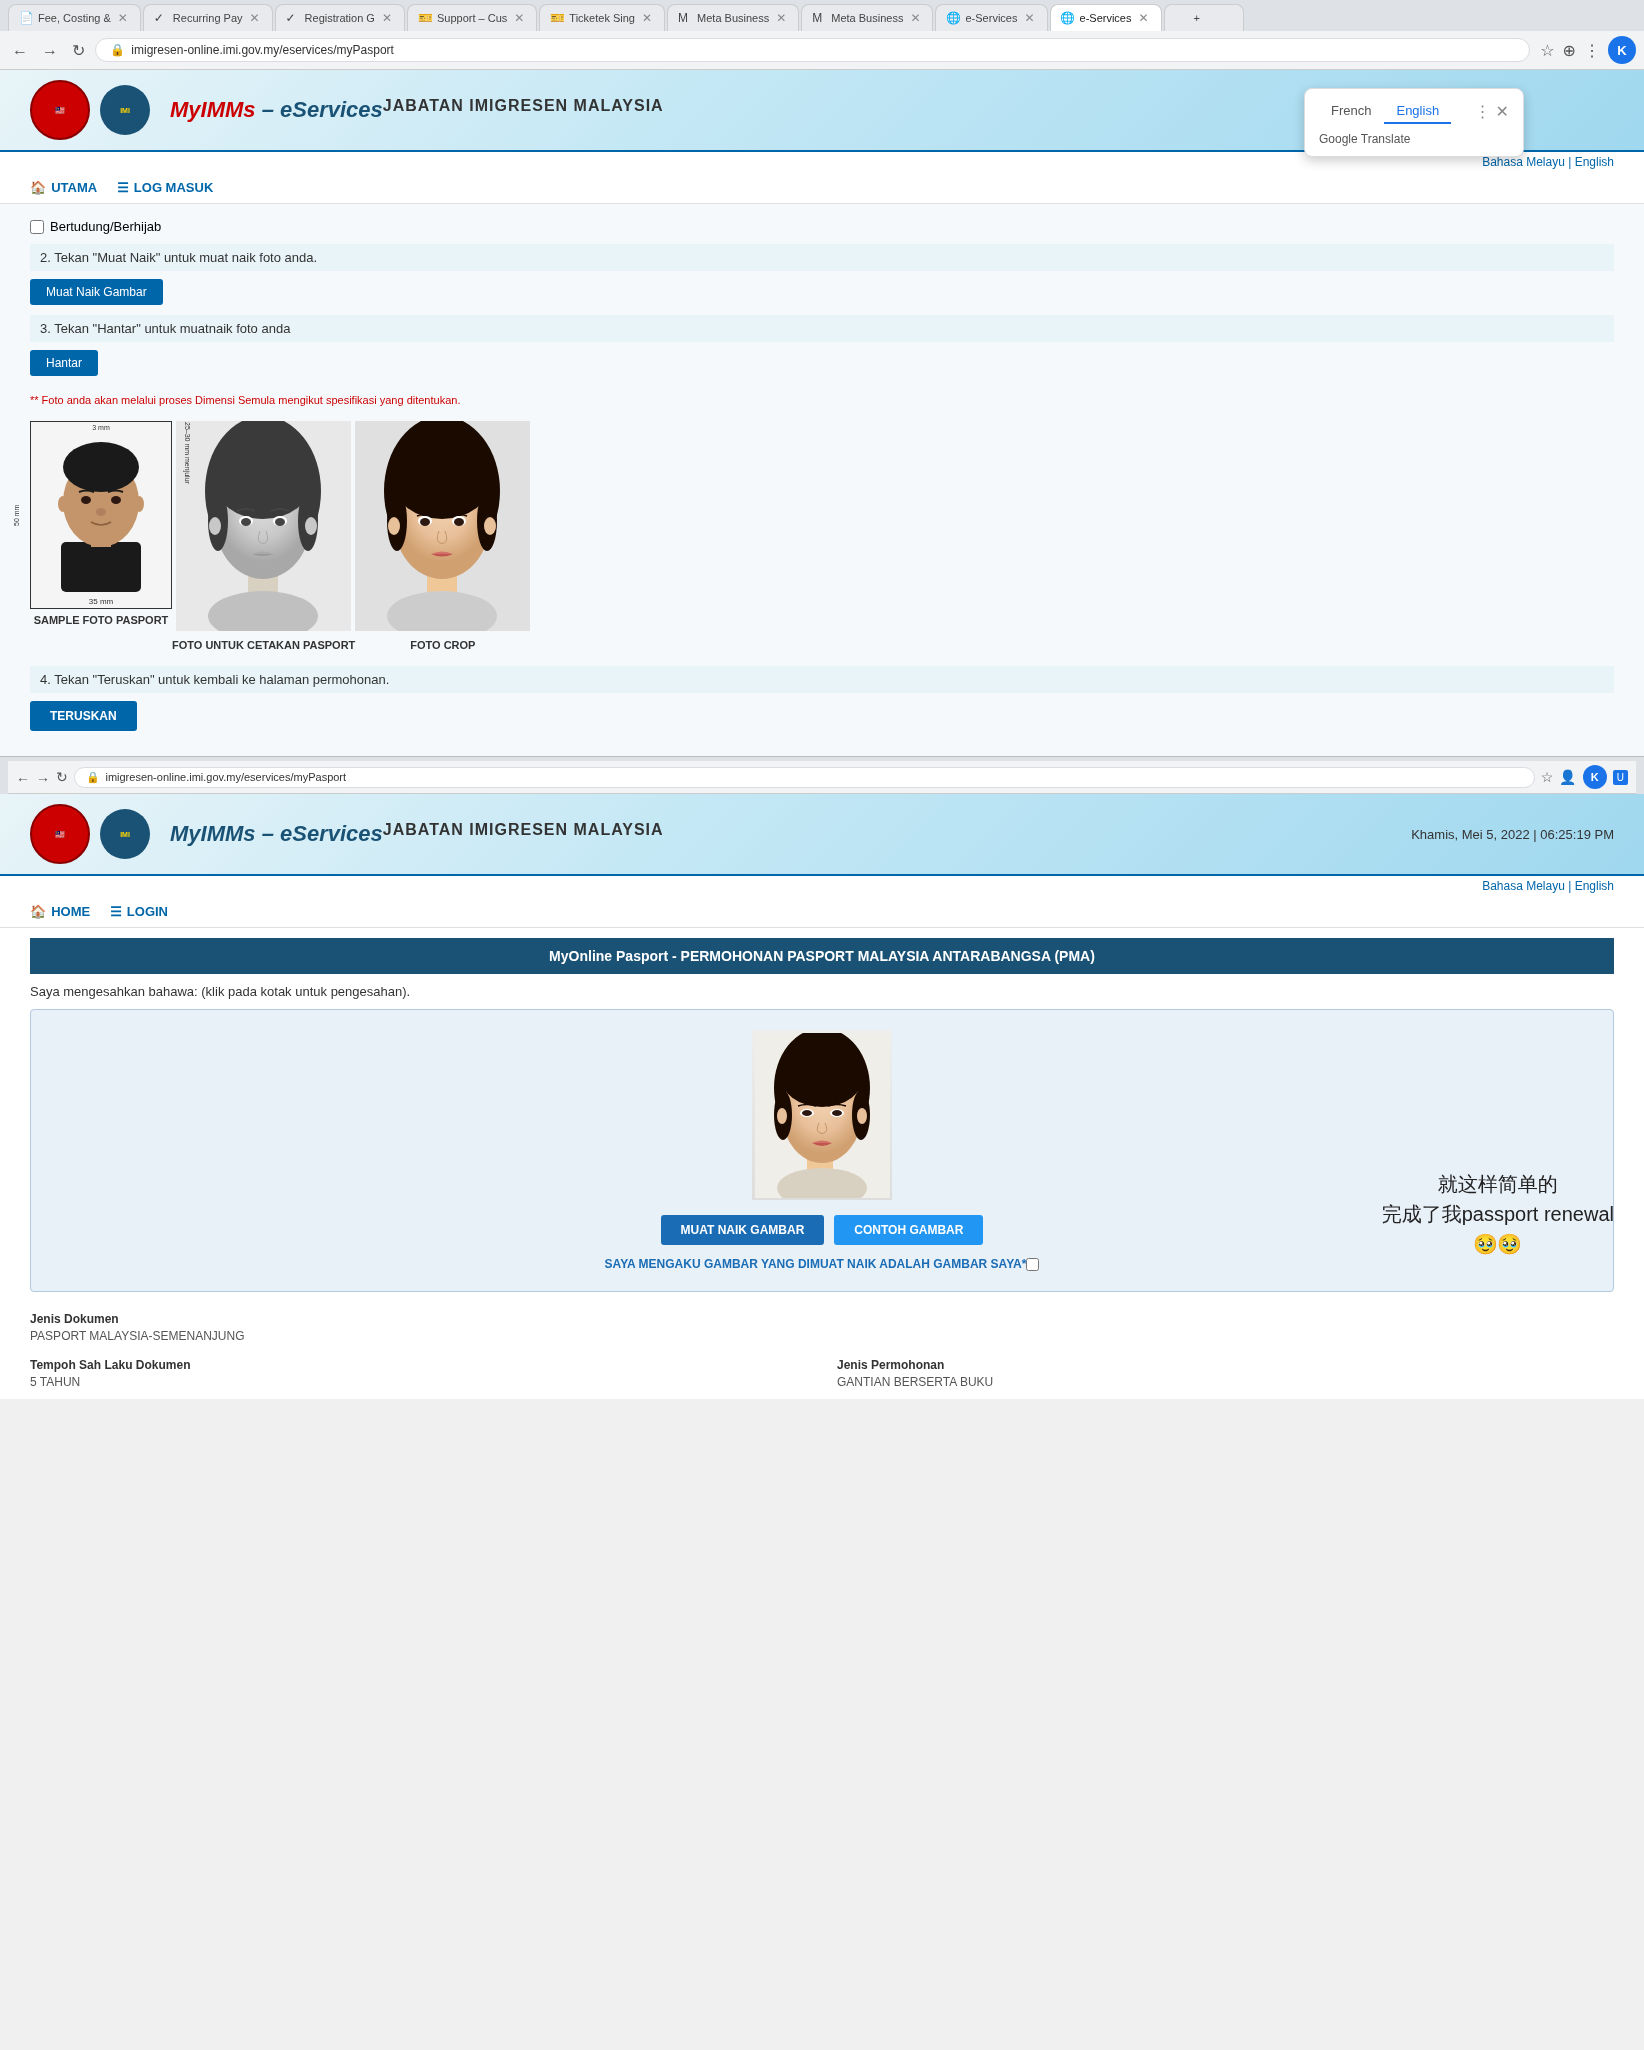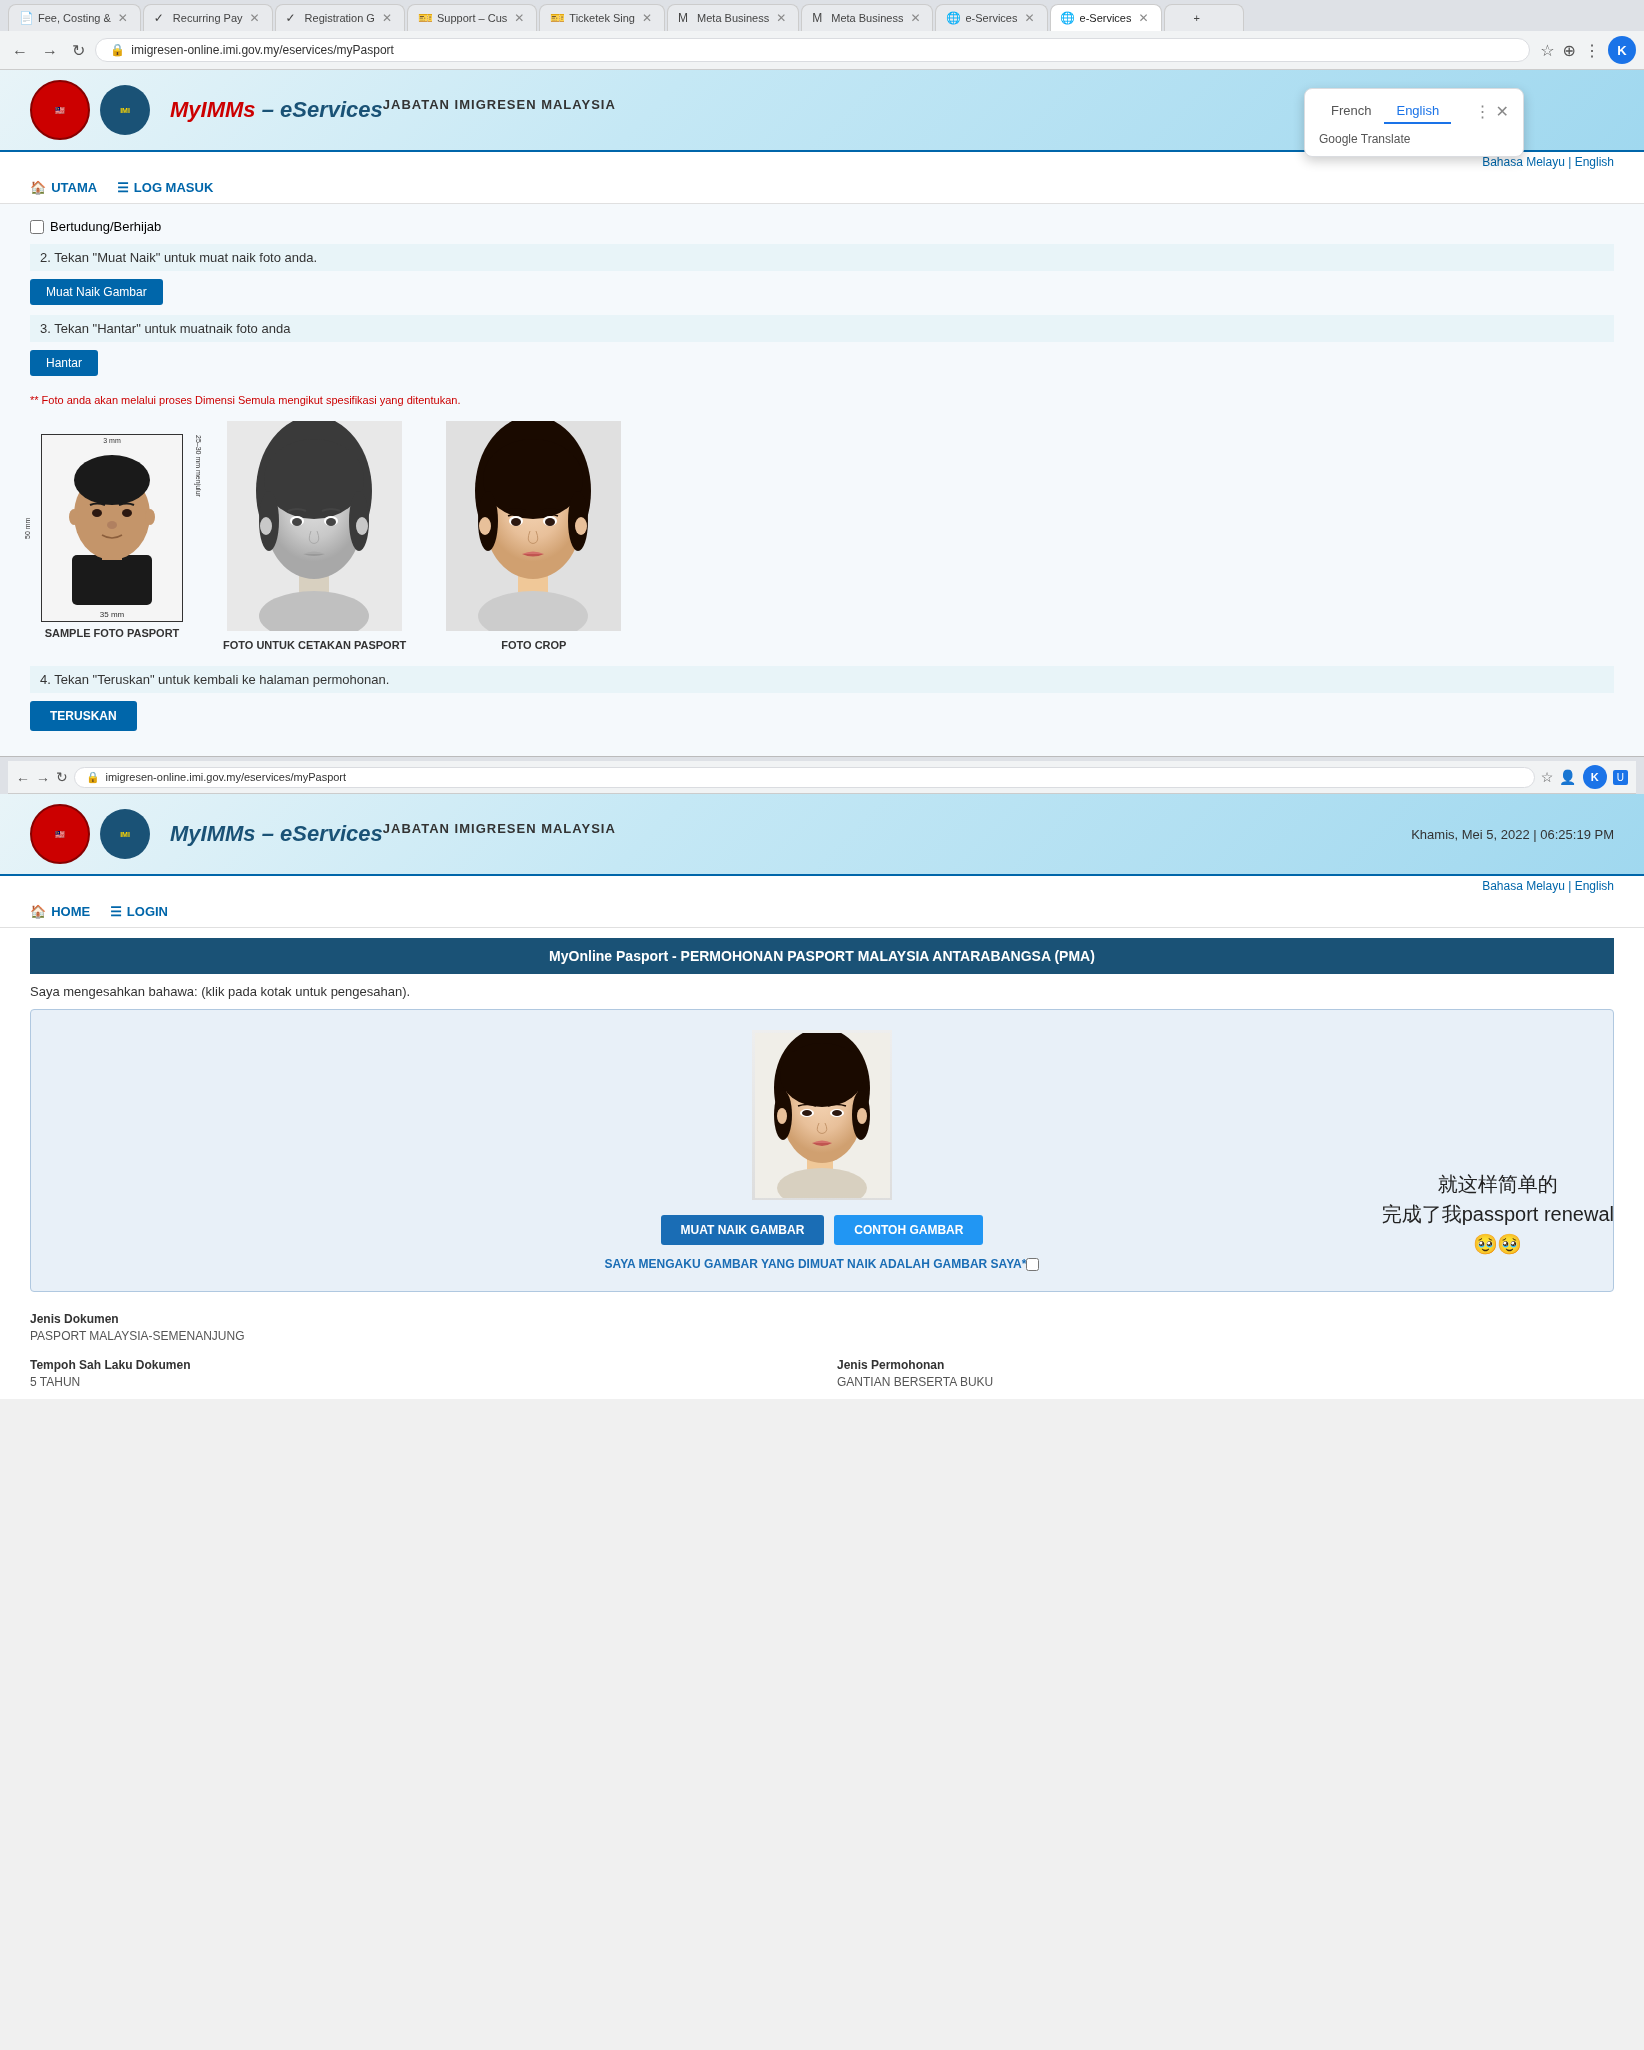--- a/index.html
+++ b/index.html
@@ -77,41 +77,41 @@
       border: 2px solid #880000;
     }
     .logo-circle2 {
       width: 50px; height: 50px; background: #1a5276;
       border-radius: 50%; display: flex; align-items: center; justify-content: center;
       color: #ffd700; font-size: 7px; font-weight: bold; text-align: center;
     }
     .site-title-area { display: flex; flex-direction: row; }
     .site-title { font-size: 22px; font-weight: bold; color: #1a5276; font-style: italic; }
     .site-title span { color: #cc0000; }
-    .site-subtitle { font-size: 13px; color: #333; letter-spacing: 1px; font-weight: bold; }
+    .site-subtitle { font-size: 16px; color: #333; letter-spacing: 1px; font-weight: bold; }
     .datetime-area { margin-left: auto; text-align: right; font-size: 13px; color: #333; }
 
     .lang-bar { text-align: right; padding: 3px 30px; font-size: 12px; color: #0066aa; }
 
     .nav-bar { background: #fff; padding: 8px 30px; display: flex; gap: 20px; align-items: center; border-bottom: 1px solid #e0e0e0; }
     .nav-item { display: flex; align-items: center; gap: 5px; color: #0066aa; font-size: 13px; cursor: pointer; font-weight: bold; }
 
     
     .content-area { padding: 15px 30px; background: #f5f9fc; }
     .instruction-text { font-size: 13px; color: #333; margin-bottom: 8px; background: #e8f4f8; padding: 6px 10px; }
     .checkbox-row { display: flex; align-items: center; gap: 6px; margin-bottom: 10px; }
     .checkbox-row input { width: 14px; height: 14px; }
 
     .blue-btn {
       background: #0066aa; color: white; border: none;
       padding: 6px 16px; border-radius: 3px; cursor: pointer;
       font-size: 12px; margin-bottom: 10px;
     }
 
-    .photo-section { display: flex; gap: 40px; align-items: center; margin: 15px 11px; }
+    .photo-section { display: flex; align-items: flex-start; margin: 15px 0; }
     .photo-box { text-align: center; }
     .photo-frame {
       border: 1px solid #333; display: inline-block; position: relative;
       background: #f5f5f5;
     }
     .photo-label { font-size: 11px; color: #333; margin-top: 5px; font-weight: bold; }
     .note-text { font-size: 11px; color: #cc0000; margin: 8px 0; }
 
     
     .mini-chrome { background: #dee1e6; padding: 4px 8px 0 8px; border-top: 1px solid #bbb; }

